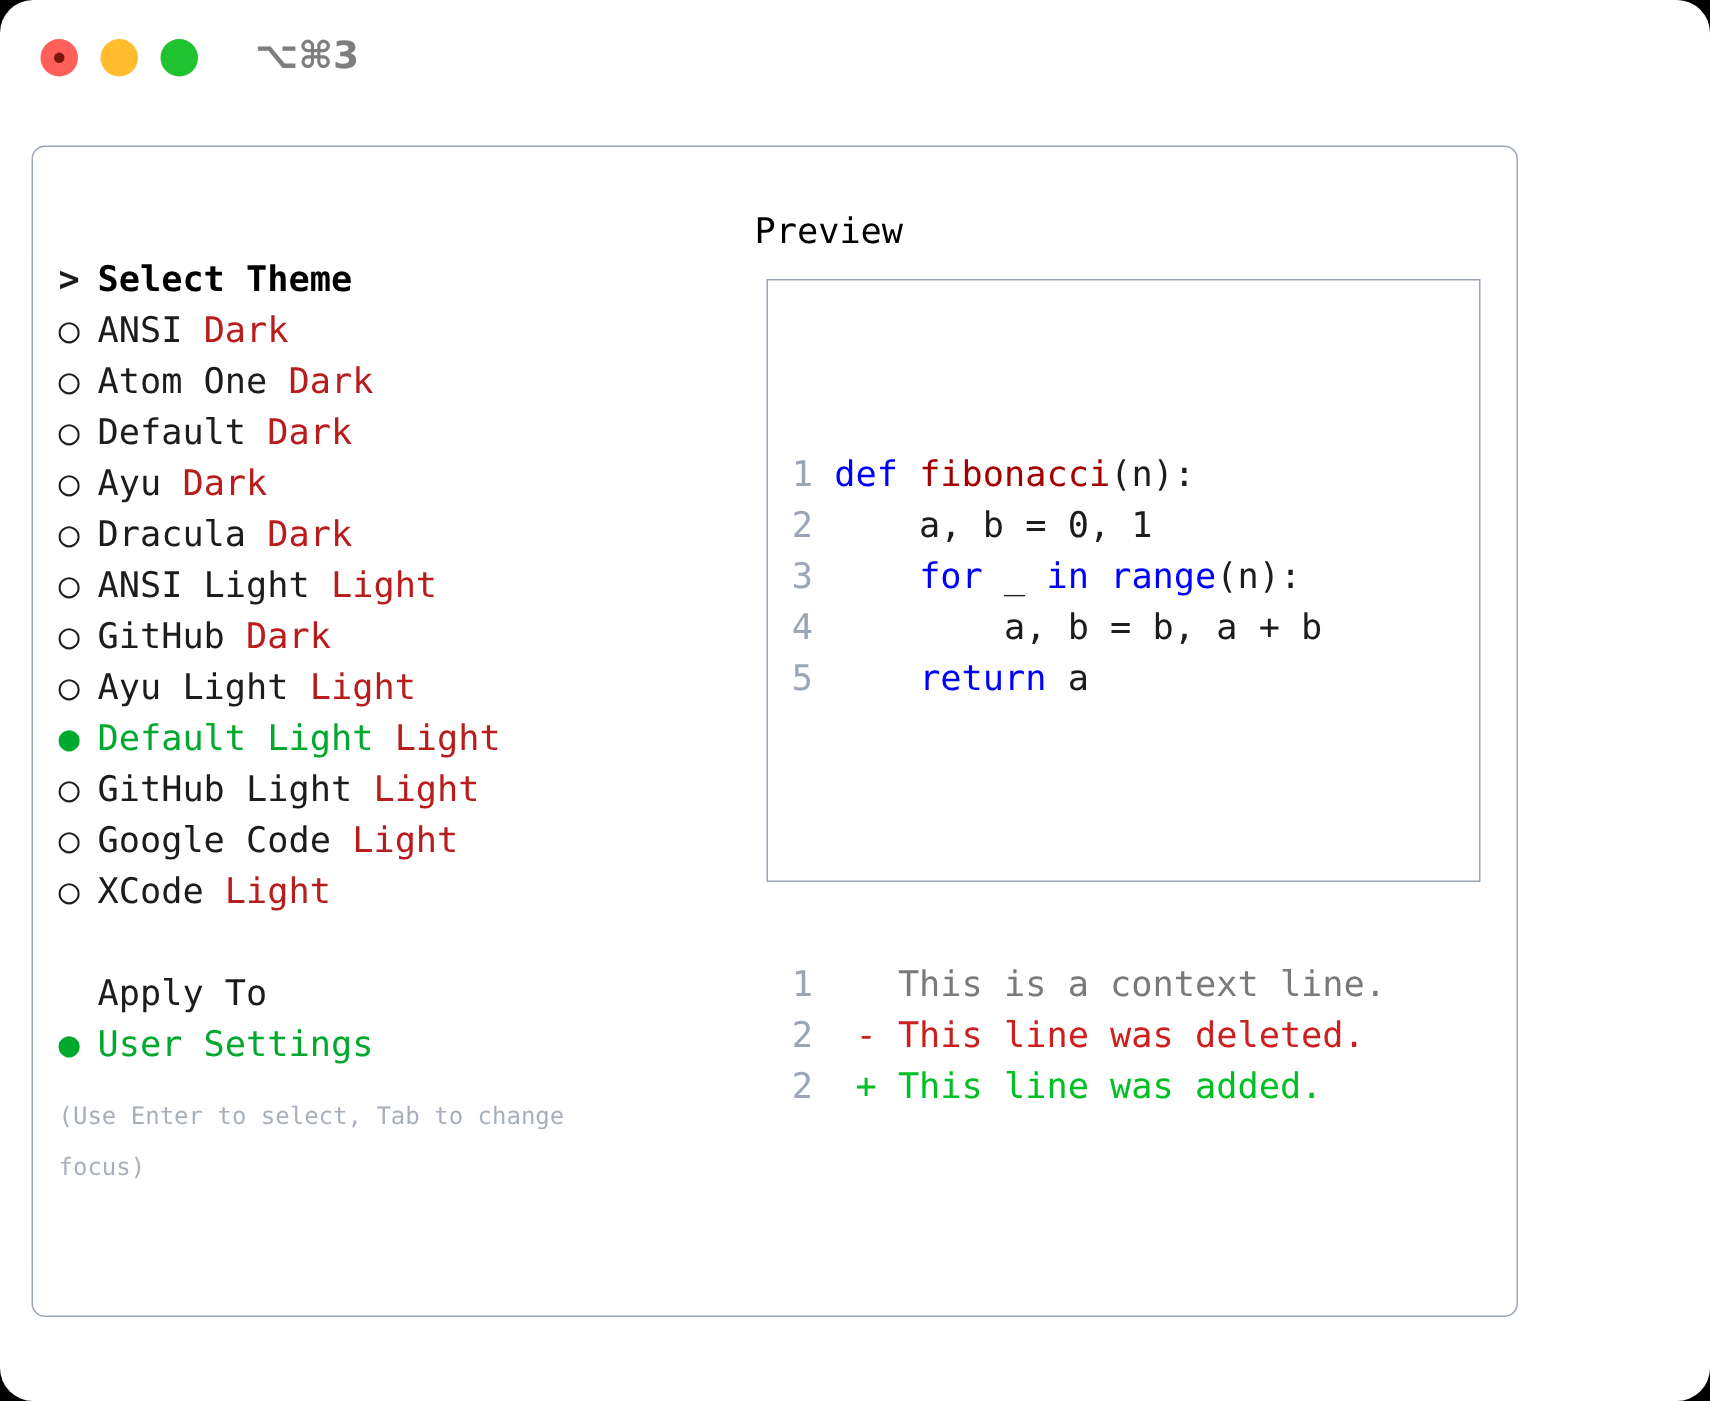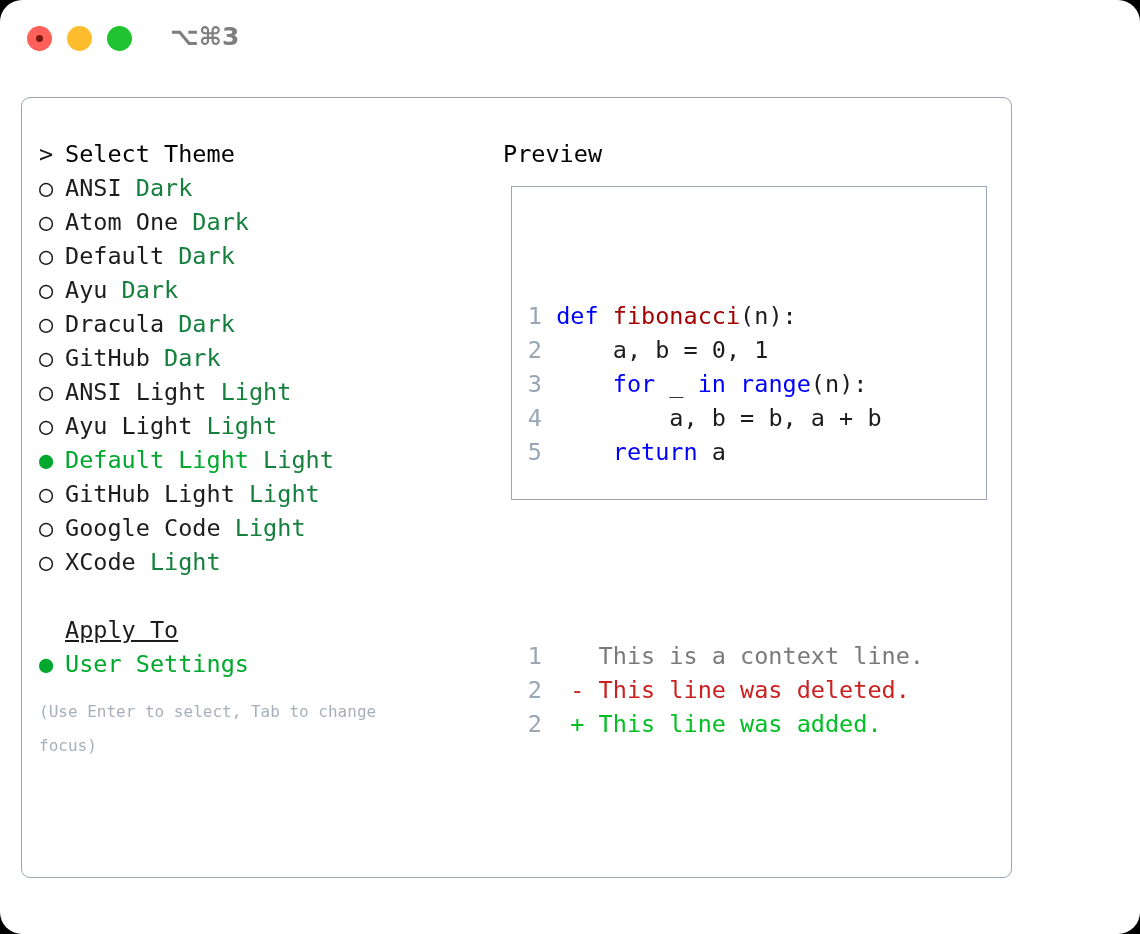--- a/index.html
+++ b/index.html
@@ -84,42 +84,42 @@
 
   .line {
     height: 34px;
     line-height: 34px;
     font-size: 23.5px;
     white-space: pre;
     color: #1c1c1c;
   }
 
   .header-line {
-    font-weight: normal;
+    font-weight: bold;
     color: #000000;
+    margin-top: 32px;
   }
 
   .marker {
     display: inline-block;
     width: 26px;
     color: #1c1c1c;
   }
   .marker.sel { color: #00a82d; }
 
   .theme-name { color: #1c1c1c; }
   .theme-name.sel { color: #00a82d; }
-  .variant { color: #15803d; }
+  .variant { color: #b91c1c; }
 
   .spacer { height: 34px; }
 
   .section-head {
     padding-left: 26px;
     font-weight: normal;
     color: #1c1c1c;
-    text-decoration: underline;
   }
 
   .hint {
     margin-top: 14px;
     font-size: 16px;
     line-height: 34px;
     color: #a7b0ba;
     width: 400px;
   }
 
@@ -134,21 +134,21 @@
     font-size: 23.5px;
     line-height: 34px;
     font-weight: normal;
     color: #000000;
     padding-left: 1px;
   }
   .preview-box {
     margin-top: 15px;
     margin-left: 9px;
     width: 476px;
-    height: 314px;
+    height: 402px;
     box-sizing: border-box;
     border: 1.6px solid #9aa6b5;
     background: #ffffff;
     position: relative;
   }
   .code {
     position: absolute;
     left: 14px;
     top: 44px;
     font-size: 23.5px;
@@ -187,22 +187,22 @@
     <div class="left-col">
 
       <div class="line header-line"><span class="marker">&gt;</span><span>Select Theme</span></div>
 
       <div id="theme-items">
           <div class="line"><span class="marker">○</span><span class="theme-name">ANSI</span><span> </span><span class="variant">Dark</span></div>
           <div class="line"><span class="marker">○</span><span class="theme-name">Atom One</span><span> </span><span class="variant">Dark</span></div>
           <div class="line"><span class="marker">○</span><span class="theme-name">Default</span><span> </span><span class="variant">Dark</span></div>
           <div class="line"><span class="marker">○</span><span class="theme-name">Ayu</span><span> </span><span class="variant">Dark</span></div>
           <div class="line"><span class="marker">○</span><span class="theme-name">Dracula</span><span> </span><span class="variant">Dark</span></div>
+          <div class="line"><span class="marker">○</span><span class="theme-name">ANSI Light</span><span> </span><span class="variant">Light</span></div>
           <div class="line"><span class="marker">○</span><span class="theme-name">GitHub</span><span> </span><span class="variant">Dark</span></div>
-          <div class="line"><span class="marker">○</span><span class="theme-name">ANSI Light</span><span> </span><span class="variant">Light</span></div>
           <div class="line"><span class="marker">○</span><span class="theme-name">Ayu Light</span><span> </span><span class="variant">Light</span></div>
           <div class="line"><span class="marker sel">●</span><span class="theme-name sel">Default Light</span><span> </span><span class="variant">Light</span></div>
           <div class="line"><span class="marker">○</span><span class="theme-name">GitHub Light</span><span> </span><span class="variant">Light</span></div>
           <div class="line"><span class="marker">○</span><span class="theme-name">Google Code</span><span> </span><span class="variant">Light</span></div>
           <div class="line"><span class="marker">○</span><span class="theme-name">XCode</span><span> </span><span class="variant">Light</span></div>
         </div>
 
       <div class="spacer"></div>
 
       <div class="line section-head">Apply To</div>

